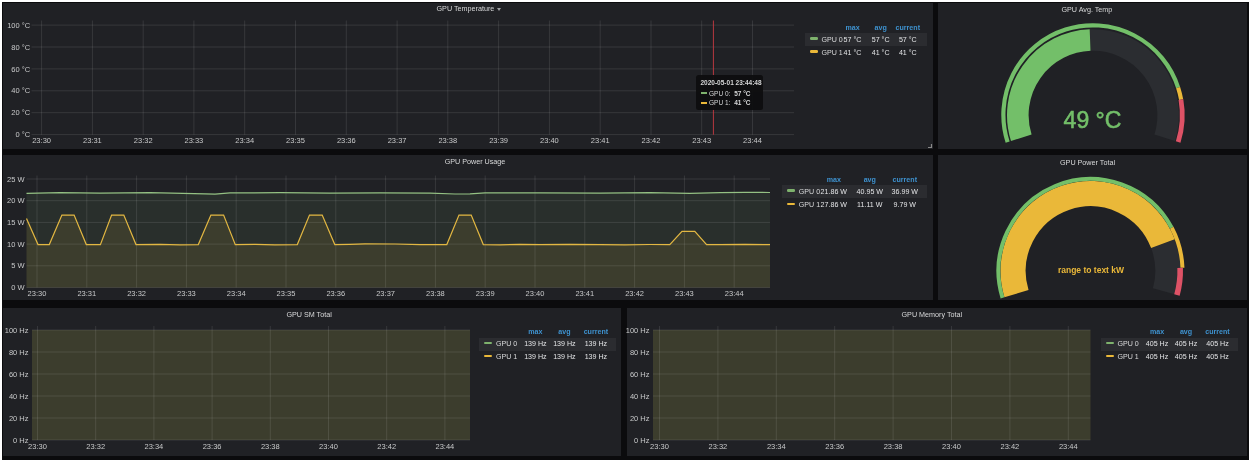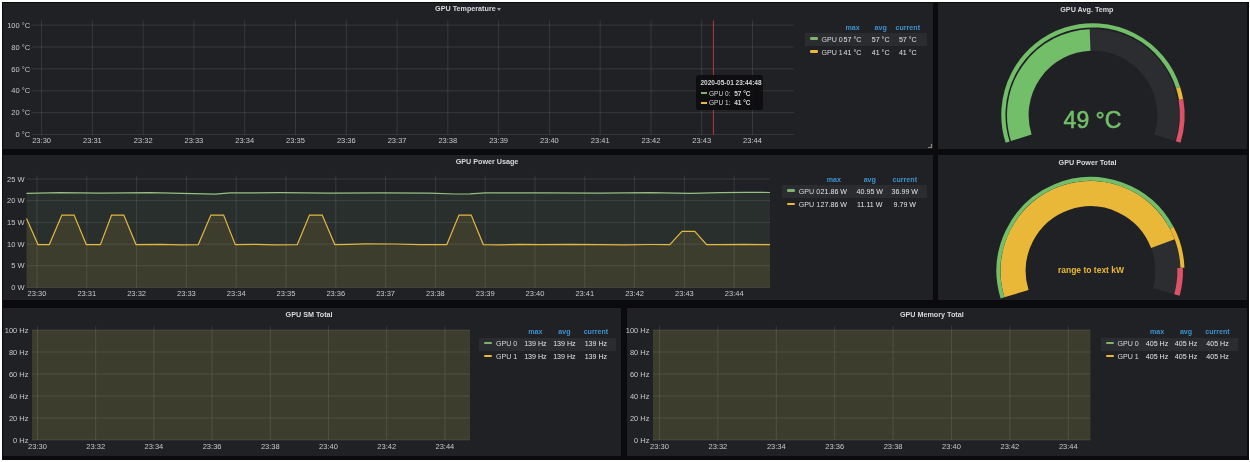--- a/index.html
+++ b/index.html
@@ -1,17 +1,17 @@
 <!DOCTYPE html>
 <html><head><meta charset="utf-8"><style>
 html,body{margin:0;padding:0;width:1250px;height:462px;background:#ffffff;overflow:hidden;
   font-family:"Liberation Sans",sans-serif;}
 #stage{position:absolute;left:2px;top:1.5px;width:1246.5px;height:458px;background:#0b0b0d;}
 .panel{position:absolute;background:#202125;}
-.title{position:absolute;font-size:7.2px;font-weight:bold;color:#d8d9da;white-space:nowrap;
+.title{position:absolute;font-size:7.2px;font-weight:normal;color:#d8d9da;white-space:nowrap;
   transform:translateX(-50%);line-height:9px;z-index:5;}
 .caret{position:absolute;width:0;height:0;border-left:2.8px solid transparent;border-right:2.8px solid transparent;
   border-top:3.5px solid #9fa1a4;z-index:5;}
 #gfx{position:absolute;left:0;top:0;z-index:2;}
 .lg{position:absolute;z-index:6;font-size:7.1px;color:#d8d9da;}
 .lrow{display:flex;align-items:center;padding:0 5px;margin:0 -5px;}
 .lrow.hl{background:rgba(255,255,255,0.05);}
 .lv{display:inline-block;text-align:center;color:#e3e4e6;}
 .lh{color:#3e92cf;font-weight:bold;}
 .lnm{display:inline-block;color:#d8d9da;white-space:nowrap;}
@@ -26,21 +26,21 @@
 <div id="stage"></div>
 <div class="panel" style="left:2.5px;top:2.5px;width:930px;height:146.7px"></div>
 <div class="panel" style="left:938px;top:2.5px;width:308.5px;height:146.7px"></div>
 <div class="panel" style="left:2.5px;top:155px;width:930px;height:144.5px"></div>
 <div class="panel" style="left:938px;top:155px;width:308.5px;height:144.5px"></div>
 <div class="panel" style="left:2.5px;top:307.5px;width:618.5px;height:148px"></div>
 <div class="panel" style="left:627px;top:307.5px;width:619.5px;height:148px"></div>
 <div class="title" style="left:465.4px;top:4.2px">GPU Temperature</div>
 <div class="caret" style="left:496.6px;top:7.8px"></div>
 <div class="title" style="left:1086.9px;top:5.2px">GPU Avg. Temp</div>
-<div class="title" style="left:487px;top:157.3px">GPU Power Usage</div>
+<div class="title" style="left:475px;top:157.3px">GPU Power Usage</div>
 <div class="title" style="left:1087.5px;top:157.6px">GPU Power Total</div>
 <div class="title" style="left:309.1px;top:309.7px">GPU SM Total</div>
 <div class="title" style="left:931.8px;top:309.7px">GPU Memory Total</div>
 <svg id="gfx" width="1250" height="462" viewBox="0 0 1250 462" font-family="Liberation Sans, sans-serif">
     <g stroke="rgba(255,255,255,0.10)" stroke-width="1">
       <line x1="31.5" y1="25.1" x2="794" y2="25.1"></line>
       <line x1="31.5" y1="47.0" x2="794" y2="47.0"></line>
       <line x1="31.5" y1="68.9" x2="794" y2="68.9"></line>
       <line x1="31.5" y1="90.8" x2="794" y2="90.8"></line>
       <line x1="31.5" y1="112.7" x2="794" y2="112.7"></line>

